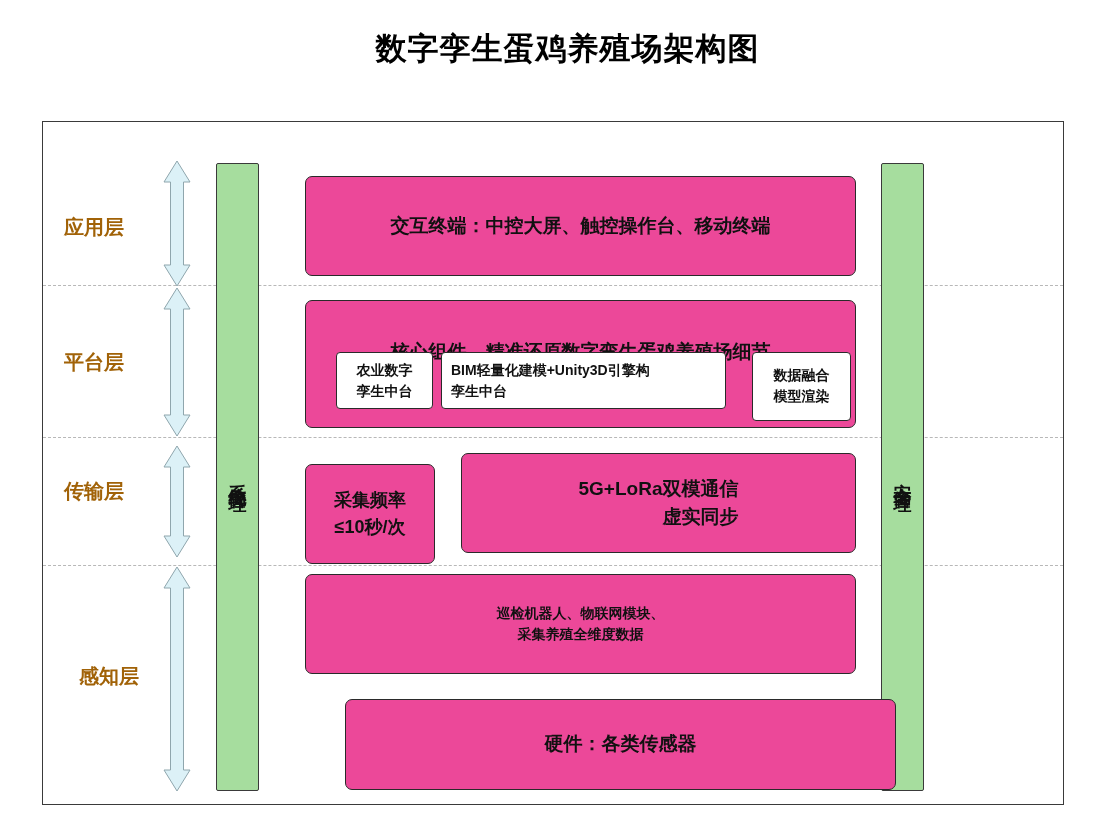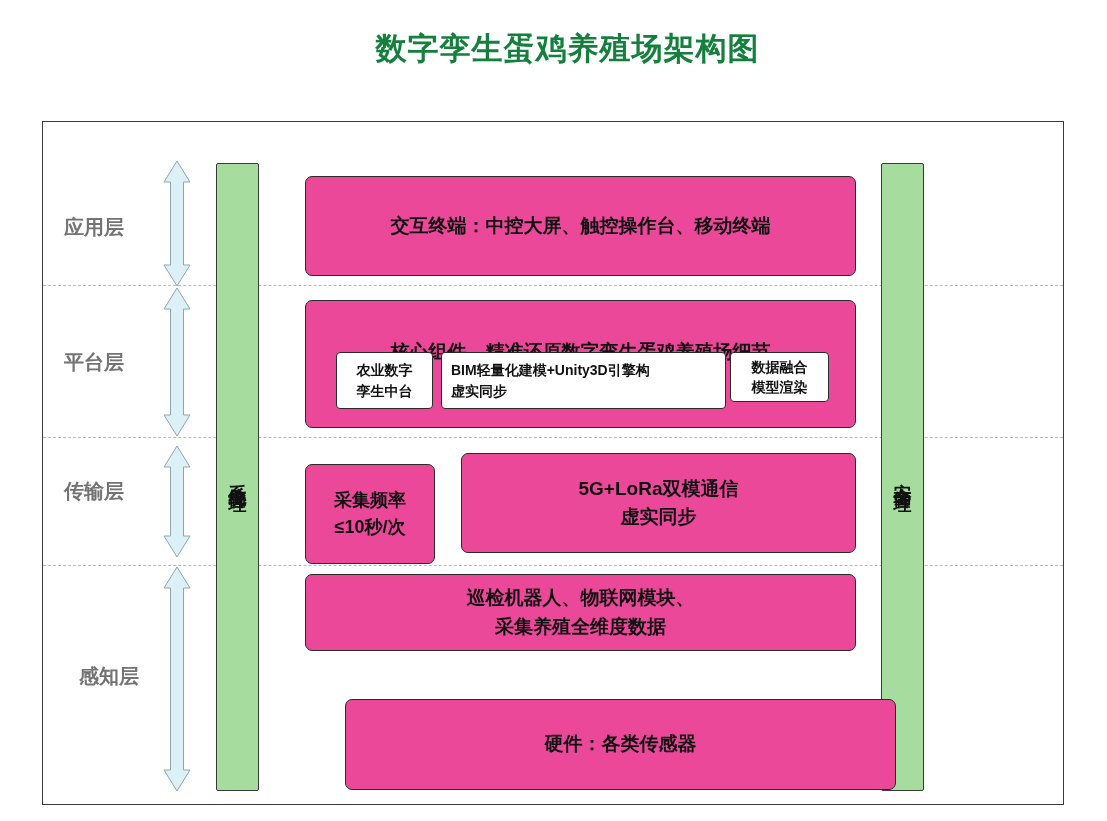--- a/index.html
+++ b/index.html
@@ -15,21 +15,21 @@
   }
 
   .title {
     position: absolute;
     top: 28px; left: 0;
     width: 100%;
     text-align: center;
     font-size: 31px;
     font-weight: bold;
     letter-spacing: 1px;
-    color: #15803d;
+    color: #000000;
     padding-left: 28px;
   }
 
   .frame {
     position: absolute;
     left: 42px; top: 121px;
     width: 1022px; height: 684px;
     border: 1.5px solid #3a3a3a;
     background: #fff;
   }
@@ -45,21 +45,21 @@
   .divider-2 { top: 437px; }
   .divider-3 { top: 565px; }
 
   .layer-label {
     position: absolute;
     left: 49px;
     width: 90px;
     text-align: center;
     font-size: 20px;
     font-weight: bold;
-    color: #737373;
+    color: #a16207;
   }
   .label-application  { top: 214px; }
   .label-platform     { top: 349px; }
   .label-transmission { top: 478px; }
   .label-perception   { top: 663px; text-align: right; }
 
   .arrow { position: absolute; left: 163px; width: 28px; }
   .arrow polygon {
     fill: var(--arrow-cyan, #DCF1F7);
     stroke: #8fa6ad;
@@ -125,25 +125,25 @@
     justify-content: center;
     text-align: right;
     font-size: 14px;
     font-weight: bold;
     white-space: pre-line;
     line-height: 1.45;
   }
   .subbox-1 { left: 30px;  top: 51px; width: 97px;  height: 57px; }
   .subbox-2 { left: 135px; top: 51px; width: 285px; height: 57px;
               justify-content: flex-start; text-align: left; padding-left: 9px; }
-  .subbox-3 { left: 424px; top: 51px; width: 99px;  height: 50px; }
+  .subbox-3 { left: 446px; top: 51px; width: 99px;  height: 69px; font-family: Liberation Mono, monospace; }
 
   .box-frequency { left: 305px; top: 453px; width: 130px; height: 100px; font-size: 18px; margin-top: 11px; }
-  .box-comm      { left: 461px; top: 453px; width: 395px; height: 100px; font-size: 19px; }
-  .box-devices   { left: 305px; top: 574px; width: 551px; height: 77px; font-size: 19px; }
+  .box-comm      { left: 461px; top: 453px; width: 395px; height: 100px; font-size: 19px; text-align: right; }
+  .box-devices   { left: 305px; top: 574px; width: 551px; height: 100px; font-size: 14px; }
   .box-hardware  { left: 305px; top: 699px; width: 551px; height: 91px;  font-size: 19px; margin-left: 40px; }
 </style>
 </head>
 <body>
 
 <div class="page">
 
   <div class="title">数字孪生蛋鸡养殖场架构图</div>
 
   <div class="frame"></div>
@@ -177,21 +177,21 @@
     <span class="vtext">安全管理</span>
   </div>
 
   <div class="box box-terminal">交互终端：中控大屏、触控操作台、移动终端</div>
 
   <div class="box box-platform">
     <div class="platform-title">核心组件，精准还原数字孪生蛋鸡养殖场细节</div>
     <div class="subbox subbox-1">农业数字
 孪生中台</div>
     <div class="subbox subbox-2">BIM轻量化建模+Unity3D引擎构
-虚实同步</div>
+孪生中台</div>
     <div class="subbox subbox-3">数据融合
 模型渲染</div>
   </div>
 
   <div class="box box-frequency">采集频率
 ≤10秒/次</div>
   <div class="box box-comm">5G+LoRa双模通信
 虚实同步</div>
 
   <div class="box box-devices">巡检机器人、物联网模块、

